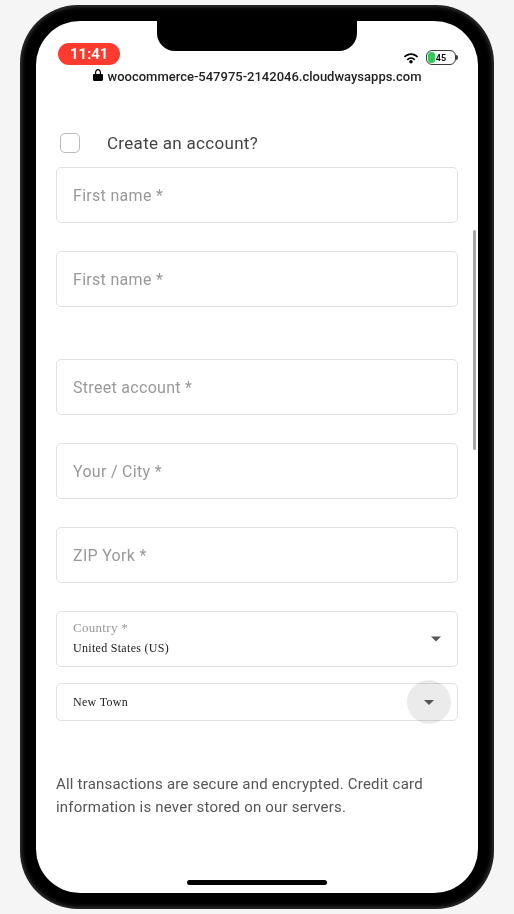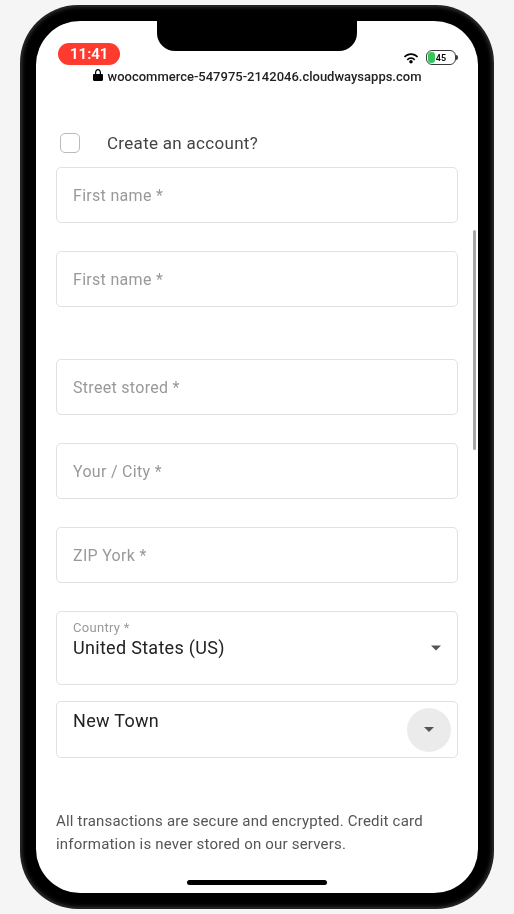--- a/index.html
+++ b/index.html
@@ -152,33 +152,34 @@
     .section-title {
       font-size: 20px;
       font-weight: 500;
       color: #222;
       margin-bottom: 18px;
       letter-spacing: 0.2px;
     }
     .select-field {
       border: 1px solid #e1e1e1;
       border-radius: 5px;
-      padding: 8px 16px 26px;
+      padding: 8px 16px 10px;
       margin-bottom: 16px;
       position: relative;
+      font-family: Liberation Serif, serif;
     }
     .select-label {
       font-size: 13px;
       color: #999;
       letter-spacing: 0.3px;
       display: block;
       margin-bottom: 2px;
     }
     .select-value {
-      font-size: 18px;
+      font-size: 12px;
       color: #222;
       letter-spacing: 0.3px;
     }
     .chevron {
       position: absolute;
       right: 16px;
       top: 50%;
       transform: translateY(-50%);
       width: 0;
       height: 0;
@@ -275,21 +276,21 @@
         <span class="field-placeholder">First name *</span>
       </div>
       <div class="field">
         <span class="field-placeholder">First name *</span>
       </div>
 
       <div class="section-gap"></div>
 
 
       <div class="field">
-        <span class="field-placeholder">Street stored *</span>
+        <span class="field-placeholder">Street account *</span>
       </div>
       <div class="field">
         <span class="field-placeholder">Your / City *</span>
       </div>
       <div class="field">
         <span class="field-placeholder">ZIP York *</span>
       </div>
 
       <div class="select-field">
         <span class="select-label">Country *</span>

